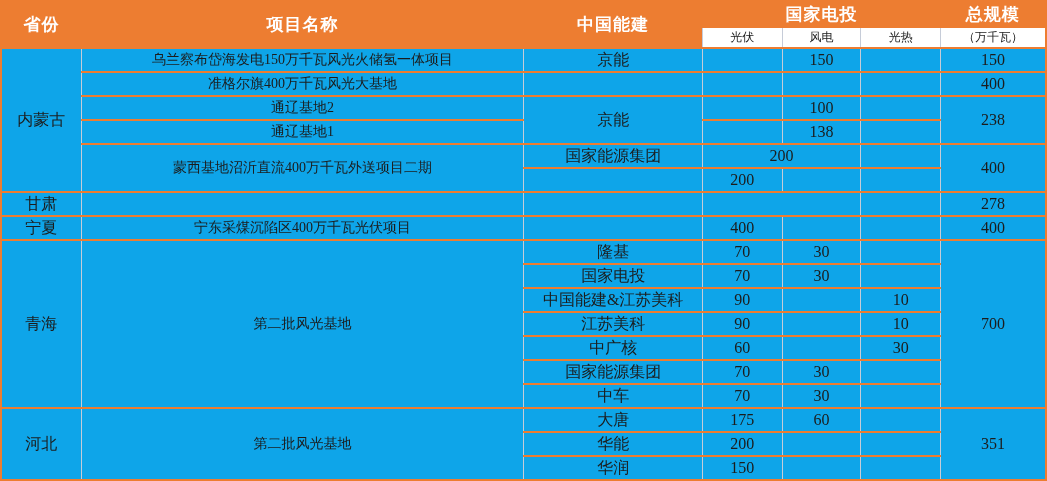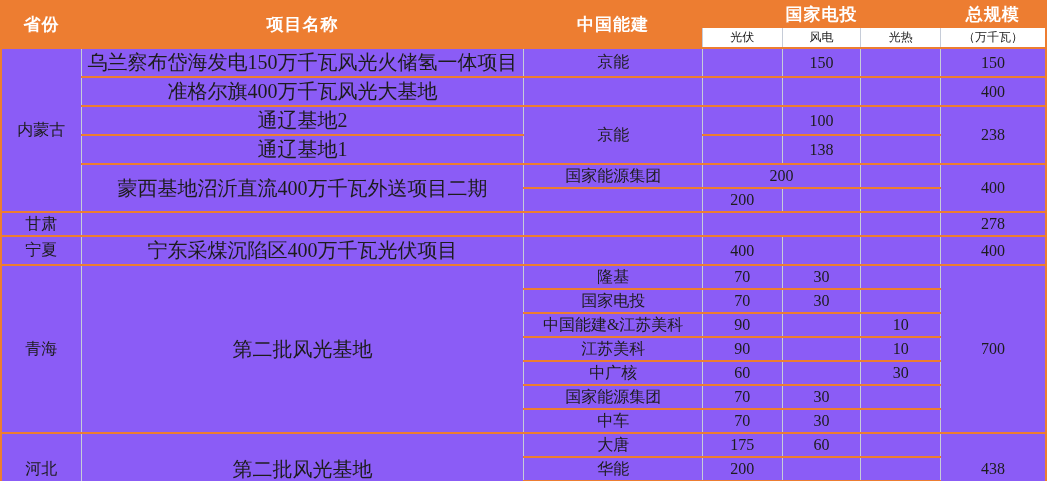--- a/index.html
+++ b/index.html
@@ -1,30 +1,30 @@
 <!DOCTYPE html>
 <html><head>
 <meta charset="utf-8">
 <style>
   html,body{margin:0;padding:0;background:#fff;}
   body{font-family:"Liberation Serif","DejaVu Serif",serif;color:#1c1c1c;}
-  .wrap{width:1047px;height:481px;overflow:hidden;background:#8b5cf6;}
+  .wrap{width:1047px;height:481px;overflow:hidden;background:#0ea5e9;}
   table{width:1047px;height:481px;border-collapse:collapse;table-layout:fixed;
         border:2px solid #ED7D31;}
   td{border-right:1px solid #c6ccd8;border-left:1px solid #c6ccd8;
      border-bottom:2px solid #ED7D31;border-top:2px solid #ED7D31;
      text-align:center;vertical-align:middle;font-size:16px;
      padding:0 2px;overflow:hidden;white-space:nowrap;}
   tr.hrowA{height:26px;}
   tr.hrowB{height:21px;}
   tr.drow{height:24px;}
   td.hdr{background:#ED7D31;color:#ffffff;font-weight:bold;font-size:17px;
          border:none;letter-spacing:1px;}
   td.sub{background:#ffffff;color:#1c1c1c;font-size:12px;}
-  td.proj{font-size:20px;margin-left:36px;}
+  td.proj{font-size:14px;margin-left:36px;}
   col.c-prov{width:80px;}
   col.c-proj{width:442px;}
   col.c-own{width:178px;}
   col.c-pv{width:80px;}
   col.c-wind{width:78px;}
   col.c-csp{width:80px;}
   col.c-tot{width:105px;}
 </style>
 </head>
 <body>
@@ -160,21 +160,21 @@
           <td>30</td>
           <td></td>
         </tr>
         <tr class="drow">
           <td rowspan="3">河北</td>
           <td class="proj" rowspan="3">第二批风光基地</td>
           <td>大唐</td>
           <td>175</td>
           <td>60</td>
           <td></td>
-          <td rowspan="3">438</td>
+          <td rowspan="3">351</td>
         </tr>
         <tr class="drow">
           <td>华能</td>
           <td>200</td>
           <td></td>
           <td></td>
         </tr>
         <tr class="drow">
           <td>华润</td>
           <td>150</td>

